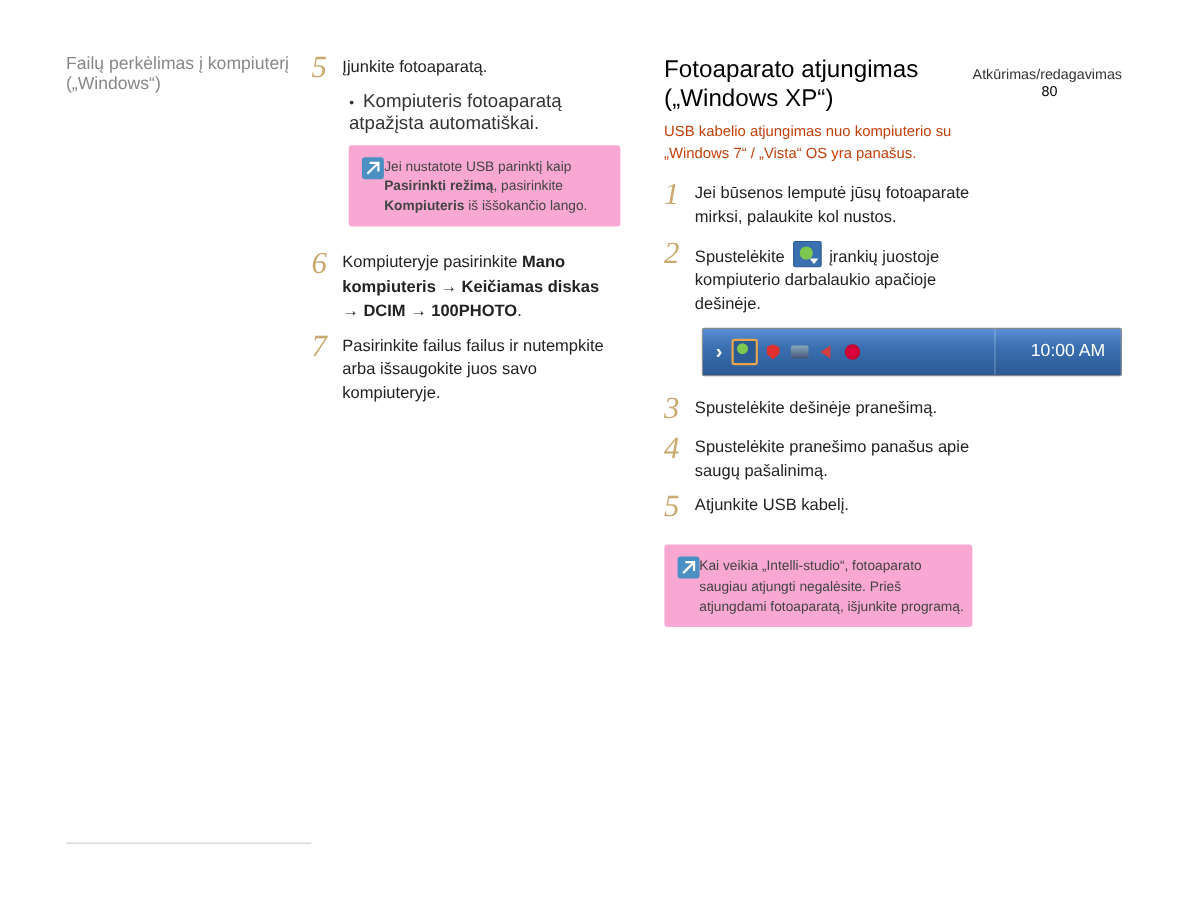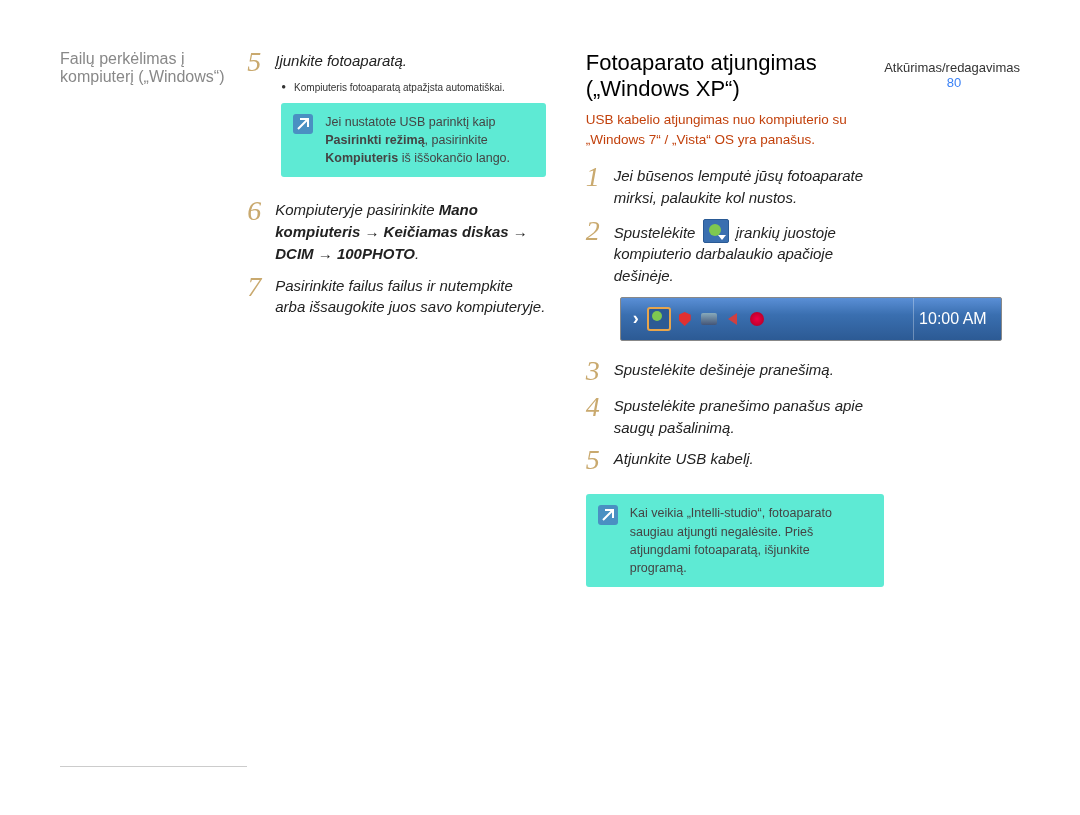--- a/index.html
+++ b/index.html
@@ -48,44 +48,43 @@
     width: 28px;
     flex-shrink: 0;
     line-height: 1;
     margin-top: -2px;
   }
   .step-body {
     font-size: 15px;
     line-height: 1.45;
     color: #222;
     padding-top: 0px;
-    font-style: italic;
   }
   .bullet-list {
     margin: 6px 0 10px 34px;
     padding: 0;
     list-style: none;
-    font-size: 10px;
+    font-size: 17px;
     color: #333;
   }
   .bullet-list li::before {
     content: "●";
     font-size: 8px;
     vertical-align: 2px;
     margin-right: 8px;
     color: #333;
   }
   .note-box {
-    background: #5eead4;
+    background: #f9a8d4;
     border-radius: 3px;
     margin: 8px 0 22px 34px;
-    padding: 10px 30px 10px 12px;
+    padding: 10px 6px 10px 12px;
     display: flex;
     align-items: flex-start;
-    gap: 12px;
+    gap: 0;
     font-size: 12.5px;
     color: #444;
     line-height: 1.45;
   }
   .note-box.full {
     margin-left: 0;
     margin-top: 18px;
   }
   .note-icon {
     width: 20px;
@@ -213,33 +212,33 @@
     width: 14px; height: 14px;
     background: radial-gradient(circle, #e04, #a02);
     border-radius: 50%;
   }
   .tb-clock {
     margin-left: auto;
     color: #fff;
     font-size: 16px;
     padding-right: 14px;
     border-left: 1px solid rgba(255,255,255,0.3);
-    padding-left: 5px;
+    padding-left: 32px;
     height: 100%;
     display: flex;
     align-items: center;
   }
   .footer {
     text-align: center;
     font-size: 13px;
     color: #333;
     padding-top: 10px;
   }
   .footer .pn {
-    color: #3b82f6;
+    color: #000000;
     margin-left: 4px;
   }
   .bold { font-weight: bold; }
 </style>
 </head>
 <body>
 
 <div class="page">
   <div class="header">Failų perkėlimas į kompiuterį („Windows“)</div>
 

